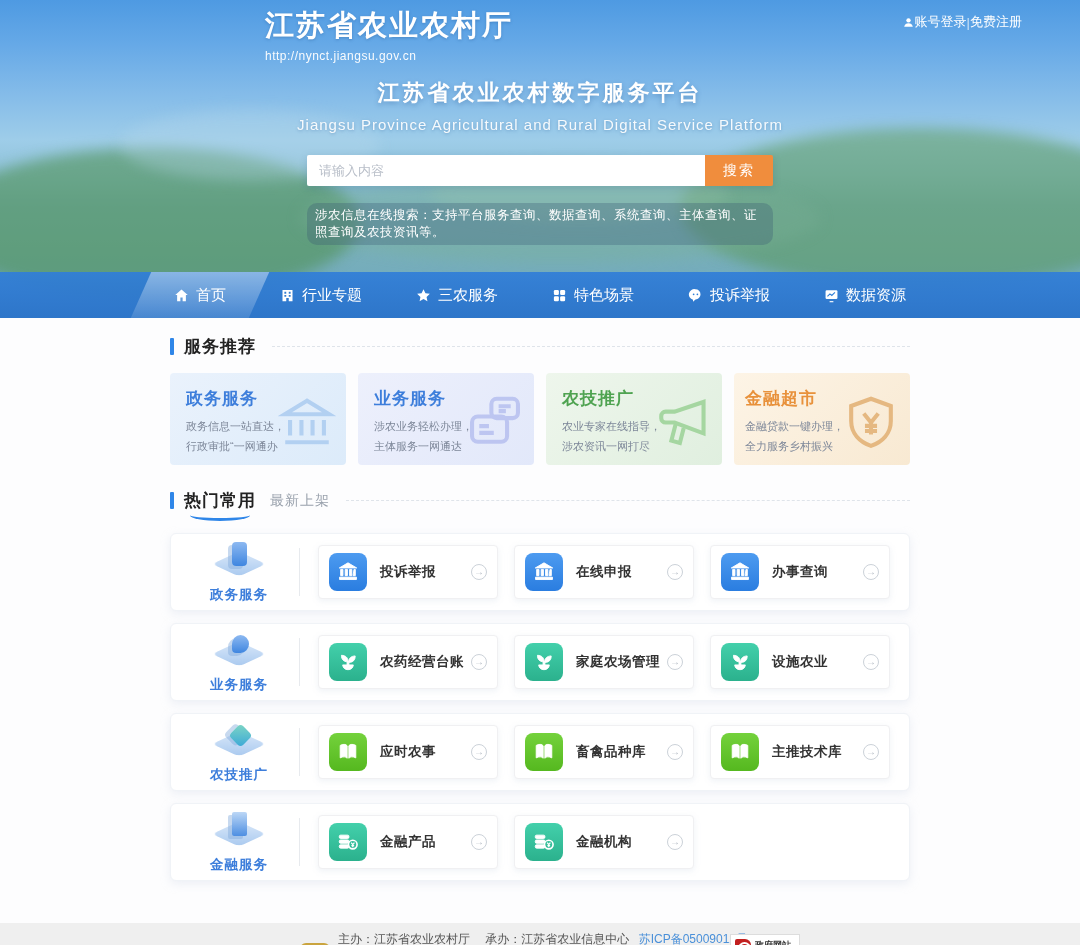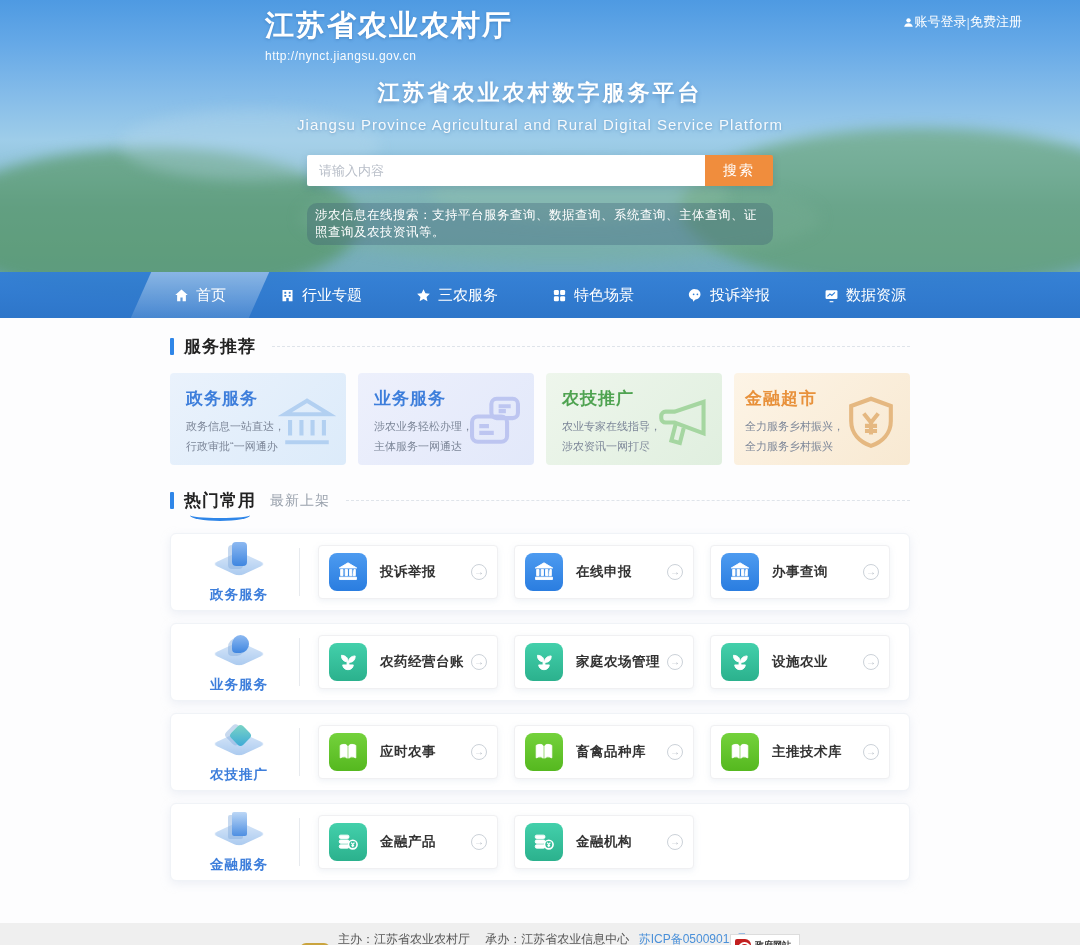--- a/index.html
+++ b/index.html
@@ -307,21 +307,21 @@
       <div class="rec-card c2">
         <div class="rec-title">农技推广</div>
         <div class="rec-desc first">农业专家在线指导，</div>
         <div class="rec-desc">涉农资讯一网打尽</div>
         <svg class="rec-icon">
             <use href="#sym-mega"></use>
           </svg>
       </div>
       <div class="rec-card c3">
         <div class="rec-title">金融超市</div>
-        <div class="rec-desc first">全力服务乡村振兴，</div>
+        <div class="rec-desc first">金融贷款一键办理，</div>
         <div class="rec-desc">全力服务乡村振兴</div>
         <svg class="rec-icon">
             <use href="#sym-shieldyuan"></use>
           </svg>
       </div>
     </div>
 
     <div class="hot-section">
       <div class="sec-head">
         <div class="sec-bar"></div>

